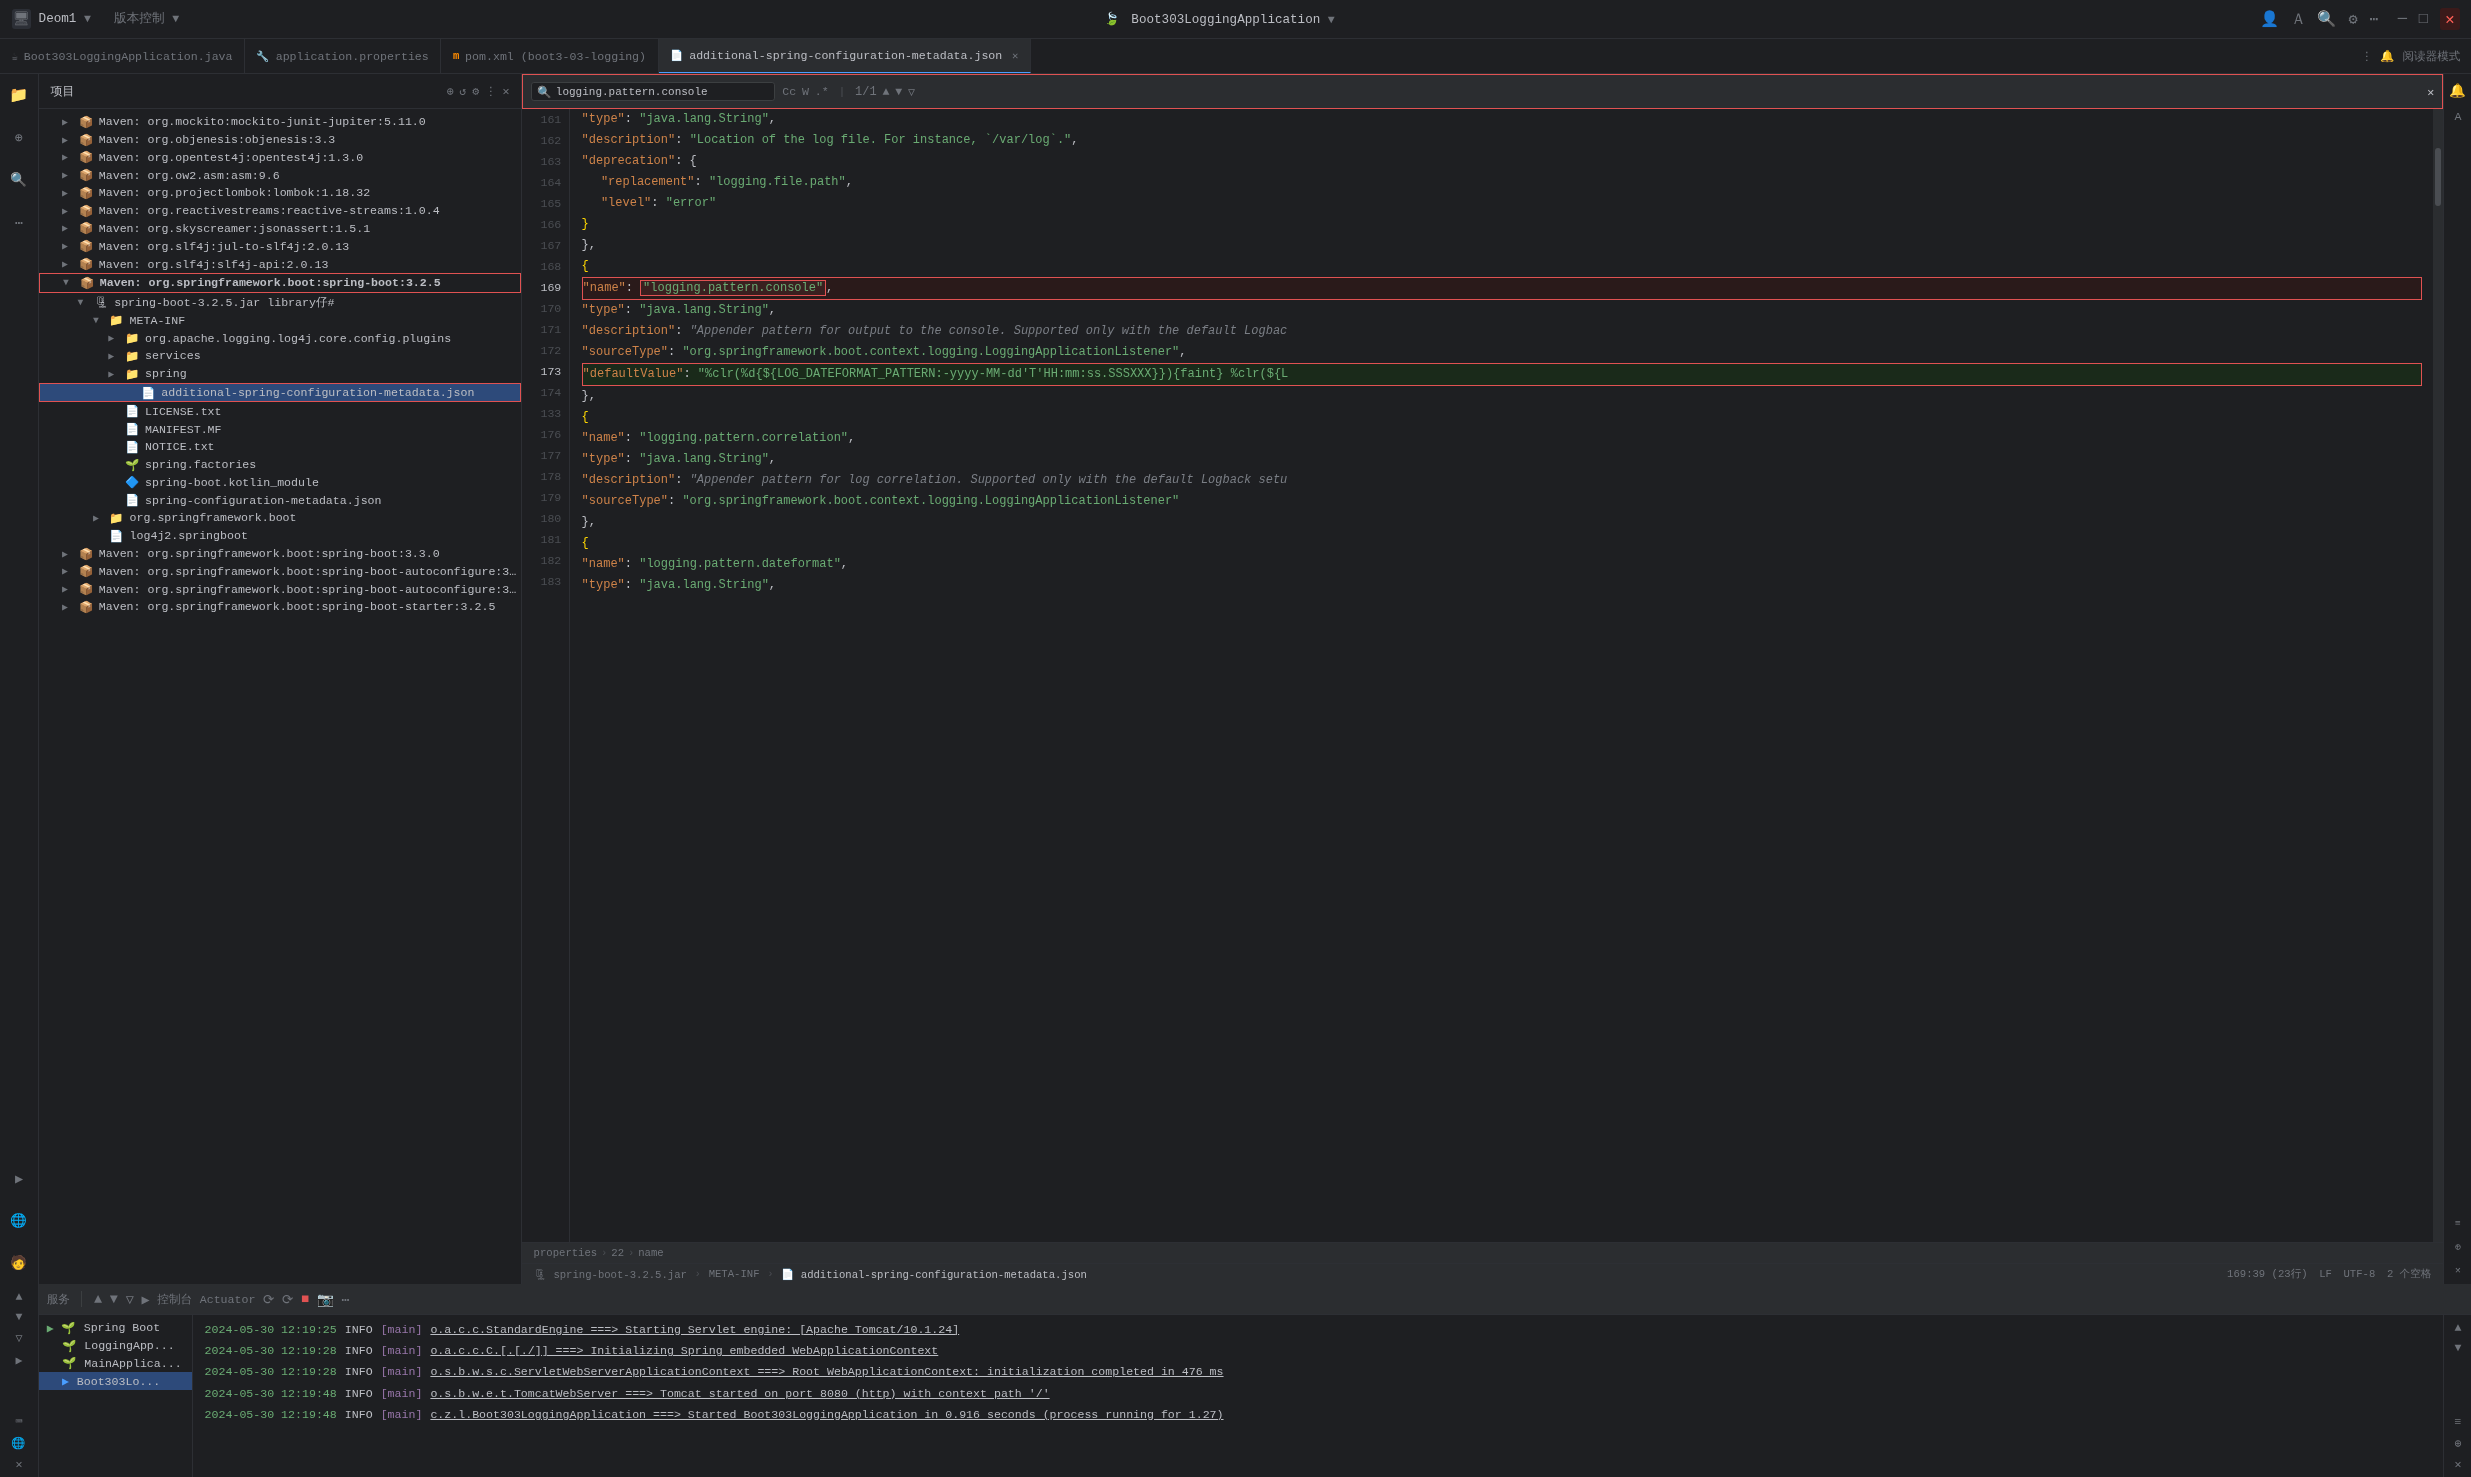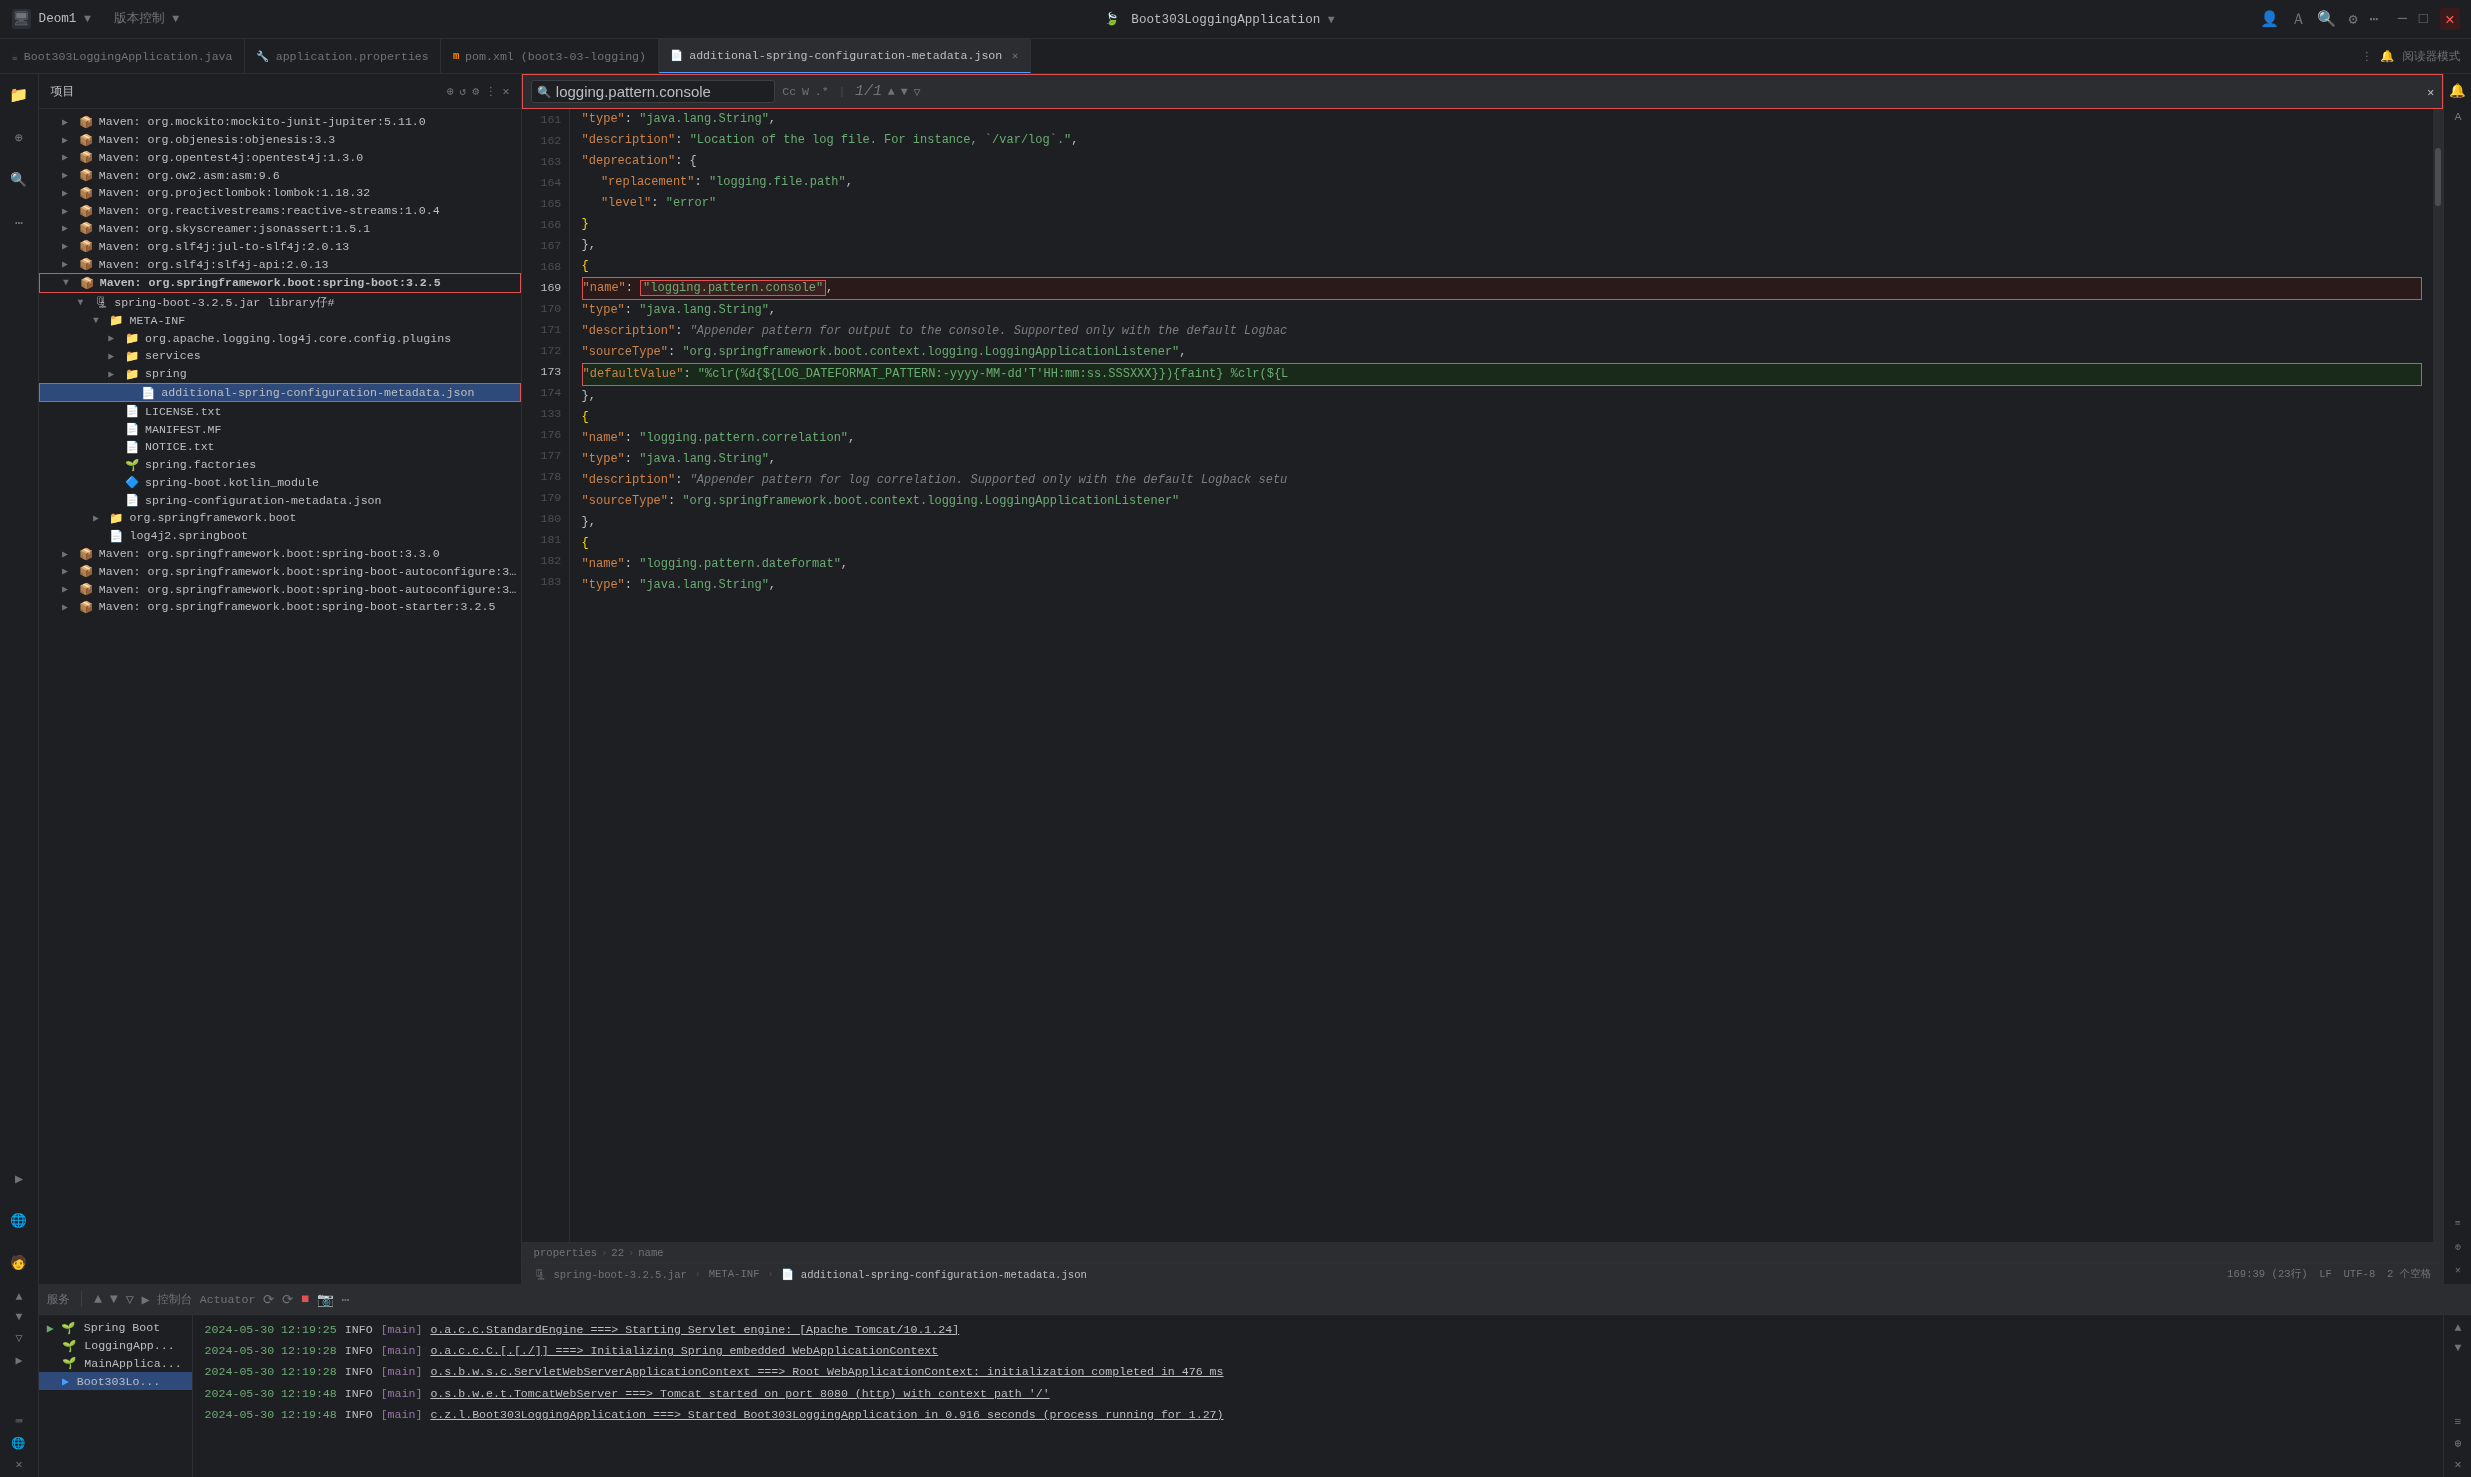--- a/index.html
+++ b/index.html
@@ -509,28 +509,28 @@
         </div>
 
       </div>
     </div>
 
     <div class="editor-area">
 
       <div class="search-bar red-box" style="display:flex;align-items:center;gap:7.7px;padding:0 7.7px;height:35px;background:#2b2d30;border:1.9px solid #e05252;">
         <div class="search-input-wrap">
           <span style="color:#6f737a;font-size:11.6px;">🔍</span>
-          <input type="text" value="logging.pattern.console" style="background: transparent; border: none; color: rgb(188, 190, 196); font-size: 15px; outline: none; width: 212px;">
+          <input type="text" value="logging.pattern.console" style="background: transparent; border: none; color: rgb(188, 190, 196); font-size: 11px; outline: none; width: 212px; font-family: Liberation Mono, monospace;">
         </div>
         <div class="search-actions">
           <span style="color:#6f737a;font-size:11.6px;cursor:pointer;">Cc</span>
           <span style="color:#6f737a;font-size:11.6px;cursor:pointer;">W</span>
           <span style="color:#6f737a;font-size:11.6px;cursor:pointer;">.*</span>
           <span style="color:#4a4d52;margin:0 3.9px;">|</span>
-          <span style="color:#6f737a;font-size:15px;font-style:italic;">1/1</span>
+          <span style="color:#6f737a;font-size:12px;">1/1</span>
           <span style="color:#6f737a;font-size:11.6px;cursor:pointer;">▲</span>
           <span style="color:#6f737a;font-size:11.6px;cursor:pointer;">▼</span>
           <span style="color:#6f737a;font-size:11.6px;cursor:pointer;">▽</span>
         </div>
         <span style="margin-left:auto;">✕</span>
       </div>
 
       <div class="code-editor">
         <div class="code-content">
           <div class="line-numbers">

